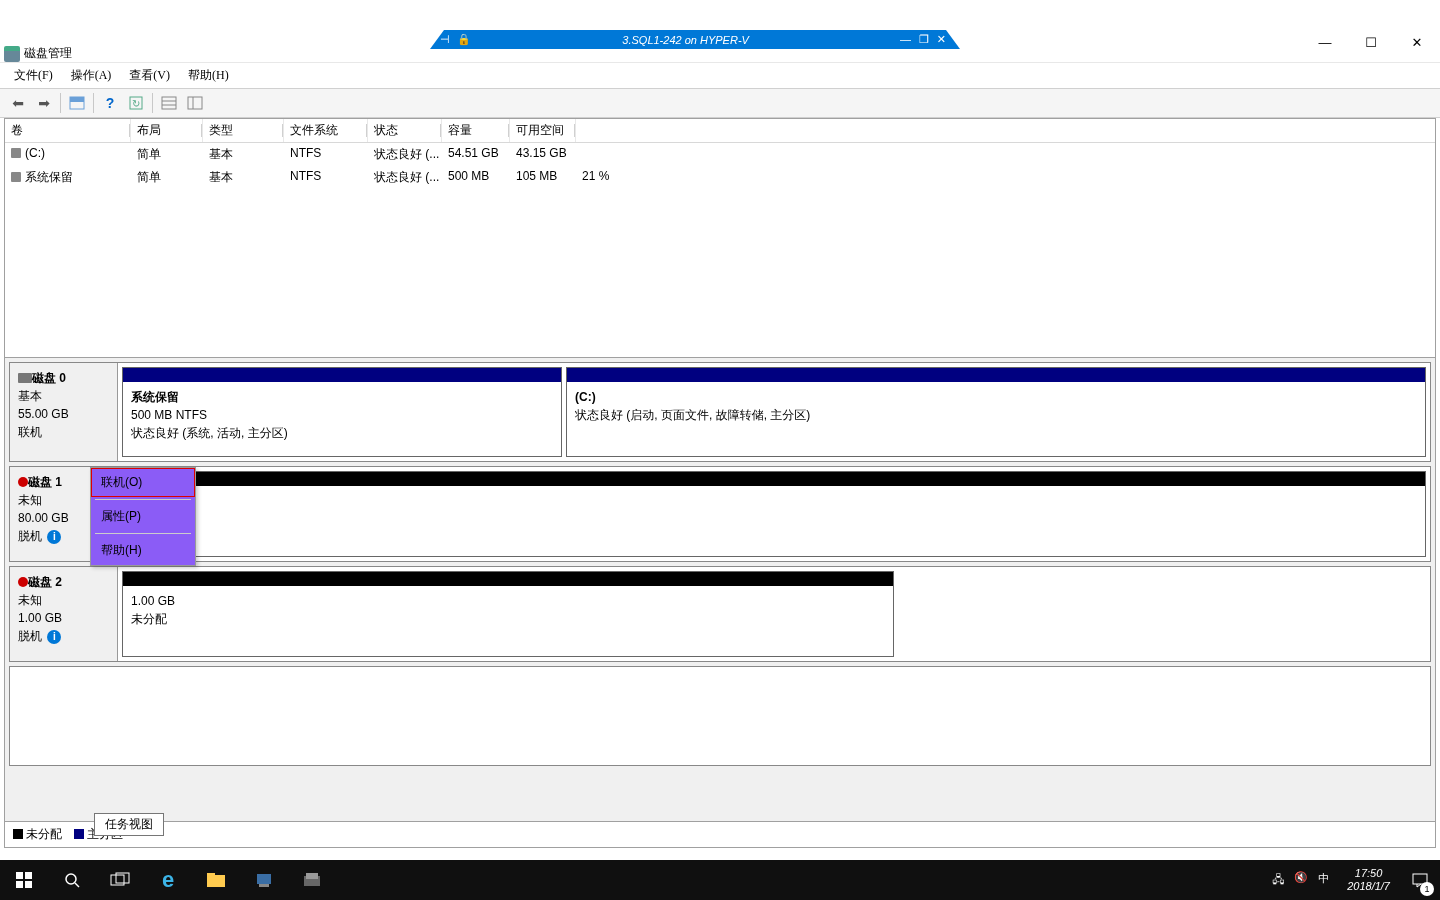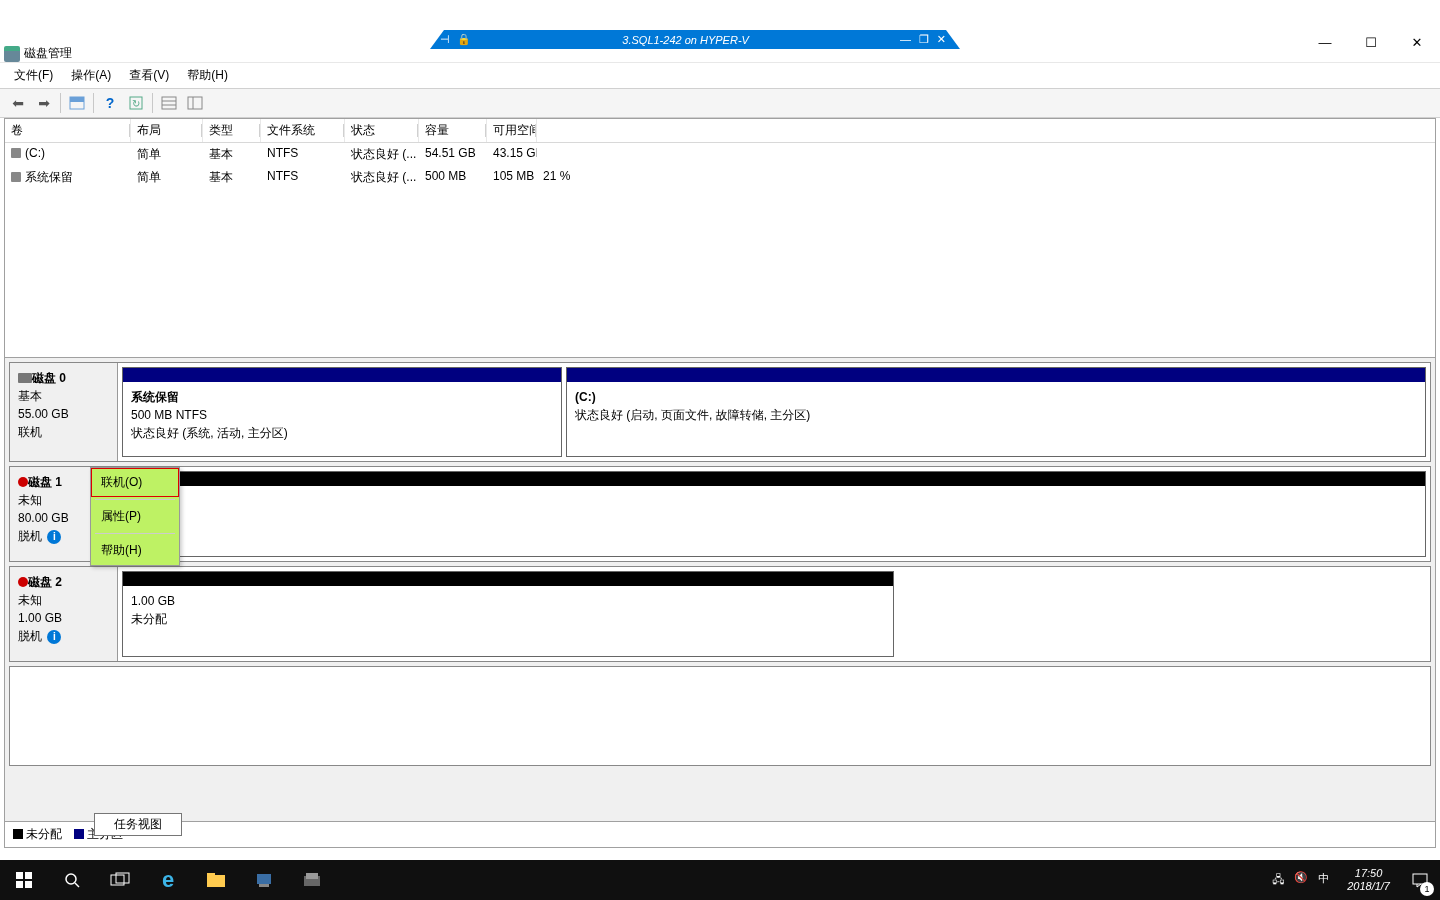--- a/index.html
+++ b/index.html
@@ -6,56 +6,56 @@
 body { font-family: "Microsoft YaHei", "Segoe UI", Tahoma, sans-serif; font-size: 12px; background: #fff; width: 1440px; height: 900px; overflow: hidden; position: relative; }
 .win-titlebar { height: 33px; background: #fff; display: flex; align-items: flex-end; position: relative; border-bottom: 1px solid #e8e8e8; margin-top: 30px; }
 .win-titlebar .app-icon { width: 16px; height: 16px; margin: 0 4px; background: linear-gradient(#4a8 30%, #689 30%); border-radius: 2px; }
 .win-titlebar .app-title { font-size: 12px; color: #000; }
 .win-titlebar .vm-bar { background: #0078d7; color: #fff; height: 19px; display: flex; align-items: center; padding: 0 10px; font-size: 11px; gap: 8px; position: absolute; left: 430px; top: 0; width: 530px; clip-path: polygon(14px 0, calc(100% - 14px) 0, 100% 100%, 0 100%); }
 .win-titlebar .vm-bar .vm-title { margin: 0 auto; font-style: italic; }
 .win-titlebar .vm-icons { display: flex; gap: 8px; margin-right: 4px; color: #fff; }
 .win-titlebar .win-buttons { position: absolute; right: 0; top: 0; display: flex; }
 .win-titlebar .win-buttons div { width: 46px; height: 25px; display: flex; align-items: center; justify-content: center; font-size: 13px; color: #000; }
 .menu-bar { display: flex; gap: 2px; padding: 2px 6px; background: #fff; font-size: 12px; }
-.menu-bar span { padding: 2px 8px; }
+.menu-bar span { padding: 2px 8px; font-family: Liberation Serif, serif; }
 .toolbar { display: flex; align-items: center; padding: 2px 6px; border-top: 1px solid #d0d0d0; border-bottom: 1px solid #d0d0d0; gap: 2px; height: 30px; background: #f5f5f5; }
 .toolbar .tbtn { width: 24px; height: 22px; display: flex; align-items: center; justify-content: center; border: 1px solid transparent; font-size: 14px; color: #555; }
 .toolbar .sep { width: 1px; height: 20px; background: #c8c8c8; margin: 0 2px; }
 .content { border: 1px solid #a0a0a0; margin: 0 4px 4px 4px; display: flex; flex-direction: column; height: 730px; }
 .volumes { flex: 0 0 238px; background: #fff; }
 .vol-header { display: flex; background: #fff; border-bottom: 1px solid #d8d8d8; }
 .vol-header .th, .vol-row .td { padding: 3px 6px; font-size: 12px; border-right: 1px solid #e8e8e8; white-space: nowrap; overflow: hidden; }
 .vol-header .th { background: #fff; position: relative; }
 .vol-header .th::after { content:""; position:absolute; right:0; top:20%; height:60%; width:1px; background:#d0d0d0;}
-.col-name{width:126px} .col-layout{width:72px} .col-type{width:58px} .col-fs{width:84px} .col-status{width:74px} .col-cap{width:68px} .col-free{width:50px} .col-pct{width:60px; flex:1;}
+.col-name{width:126px} .col-layout{width:72px} .col-type{width:81px} .col-fs{width:84px} .col-status{width:74px} .col-cap{width:68px} .col-free{width:66px} .col-pct{width:60px; flex:1;}
 .vol-row { display: flex; }
 .vol-row .td { border-right: none; }
 .vicon{display:inline-block;width:10px;height:10px;background:#888;margin-right:4px;border-radius:1px;vertical-align:-1px;}
 .disk-area { flex: 1; overflow: auto; border-top: 1px solid #a0a0a0; background: #f0f0f0; }
 .disk-row { display: flex; border: 1px solid #888; margin: 4px; background: #fff; min-height: 100px; }
 .disk-label { width: 108px; padding: 6px 8px; border-right: 1px solid #999; font-size: 12px; line-height: 1.5; background: #f0f0f0; }
 .disk-label .dname { font-weight: bold; display: flex; align-items: center; }
 .dicon{width:14px;height:10px;background:#777;display:inline-block;border-radius:1px;}
 .dicon.err{background:#c00;border-radius:50%;width:10px;height:10px;position:relative;}
 .dicon.cd{width:14px;height:14px;border:1px solid #888;border-radius:50%;background:#eee;}
 .info-i{display:inline-block;width:14px;height:14px;background:#0078d7;border-radius:50%;color:#fff;font-style:normal;font-weight:bold;font-size:10px;text-align:center;line-height:14px;margin-left:2px;}
 .disk-parts { flex: 1; padding: 4px; display: flex; gap: 4px; }
 .partition { border: 1px solid #666; flex:1; display:flex; flex-direction:column;}
 .partition .phdr { height: 14px; }
 .partition.primary .phdr { background: #000080; }
 .partition.unalloc .phdr { background: #000; }
 .partition .pbody { padding: 6px 8px; font-size: 12px; line-height: 1.5; flex:1; }
 .partition .pbody .pn{font-weight:bold;}
 .legend { border-top: 1px solid #a0a0a0; padding: 4px 8px; display: flex; gap: 12px; font-size: 12px; }
 .legend .sw{display:inline-block;width:10px;height:10px;vertical-align:-1px;margin-right:3px;}
-.context-menu { position: absolute; background: #bef264; border: 1px solid #999; box-shadow: 2px 2px 4px rgba(0,0,0,.2); font-size: 12px; width: 90px; z-index: 100; }
+.context-menu { position: absolute; background: #8b5cf6; border: 1px solid #999; box-shadow: 2px 2px 4px rgba(0,0,0,.2); font-size: 12px; width: 106px; z-index: 100; }
 .context-menu .mi { padding: 6px 10px; }
 .context-menu .mi.hl { outline: 1.5px solid #d00; outline-offset: -1px; }
 .context-menu .msep { height: 1px; background: #ccc; margin: 2px 4px; }
-.tooltip { position: absolute; background: #fff; border: 1px solid #767676; padding: 2px 19px; font-size: 12px; z-index: 90; }
+.tooltip { position: absolute; background: #fff; border: 1px solid #767676; padding: 2px 10px; font-size: 12px; z-index: 90; }
 .taskbar { position: absolute; bottom: 0; left: 0; right: 0; height: 40px; background: #101010; display: flex; align-items: center; }
 .taskbar .tb-item { width: 48px; height: 40px; display: flex; align-items: center; justify-content: center; color: #fff; font-size: 16px; }
 .taskbar .tb-right { margin-left: auto; display: flex; align-items: center; color: #fff; font-size: 11px; }
 .taskbar .tb-right .tray{display:flex;gap:10px;padding:0 8px;}
 .clock{padding:0 10px;text-align:center;line-height:1.2;font-style:italic;}
 .notif{width:40px;height:40px;display:flex;align-items:center;justify-content:center;position:relative;}
 .notif .bubble{position:absolute;right:6px;bottom:4px;background:#fff;color:#000;border-radius:50%;width:14px;height:14px;font-size:9px;display:flex;align-items:center;justify-content:center;}
 svg{display:block;}
 </style>
 </head>

